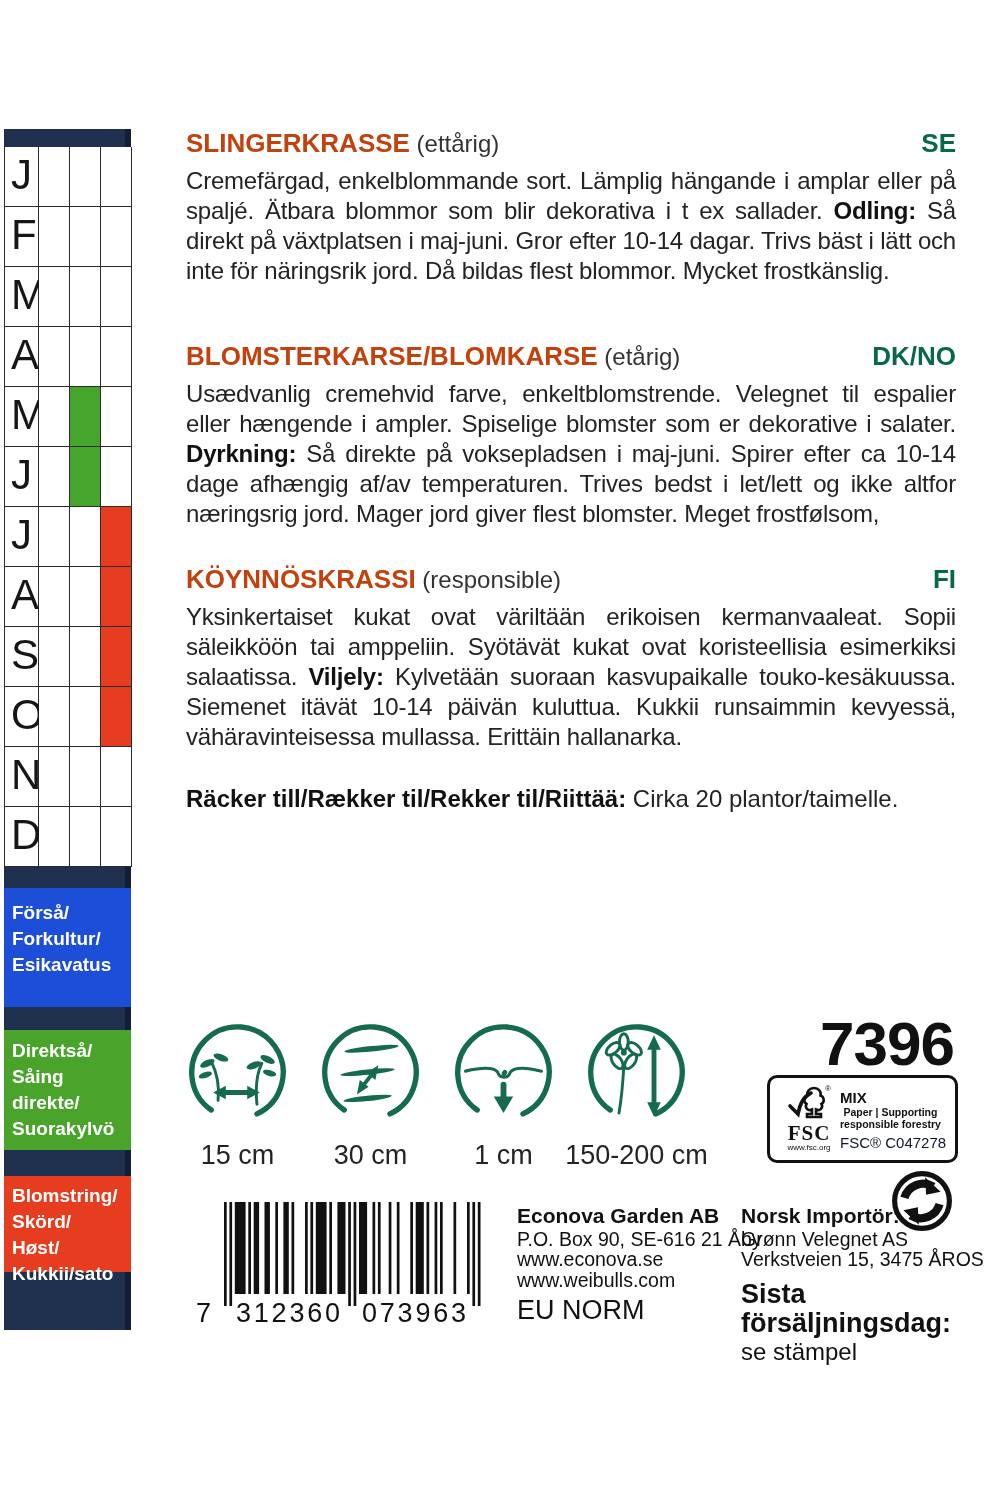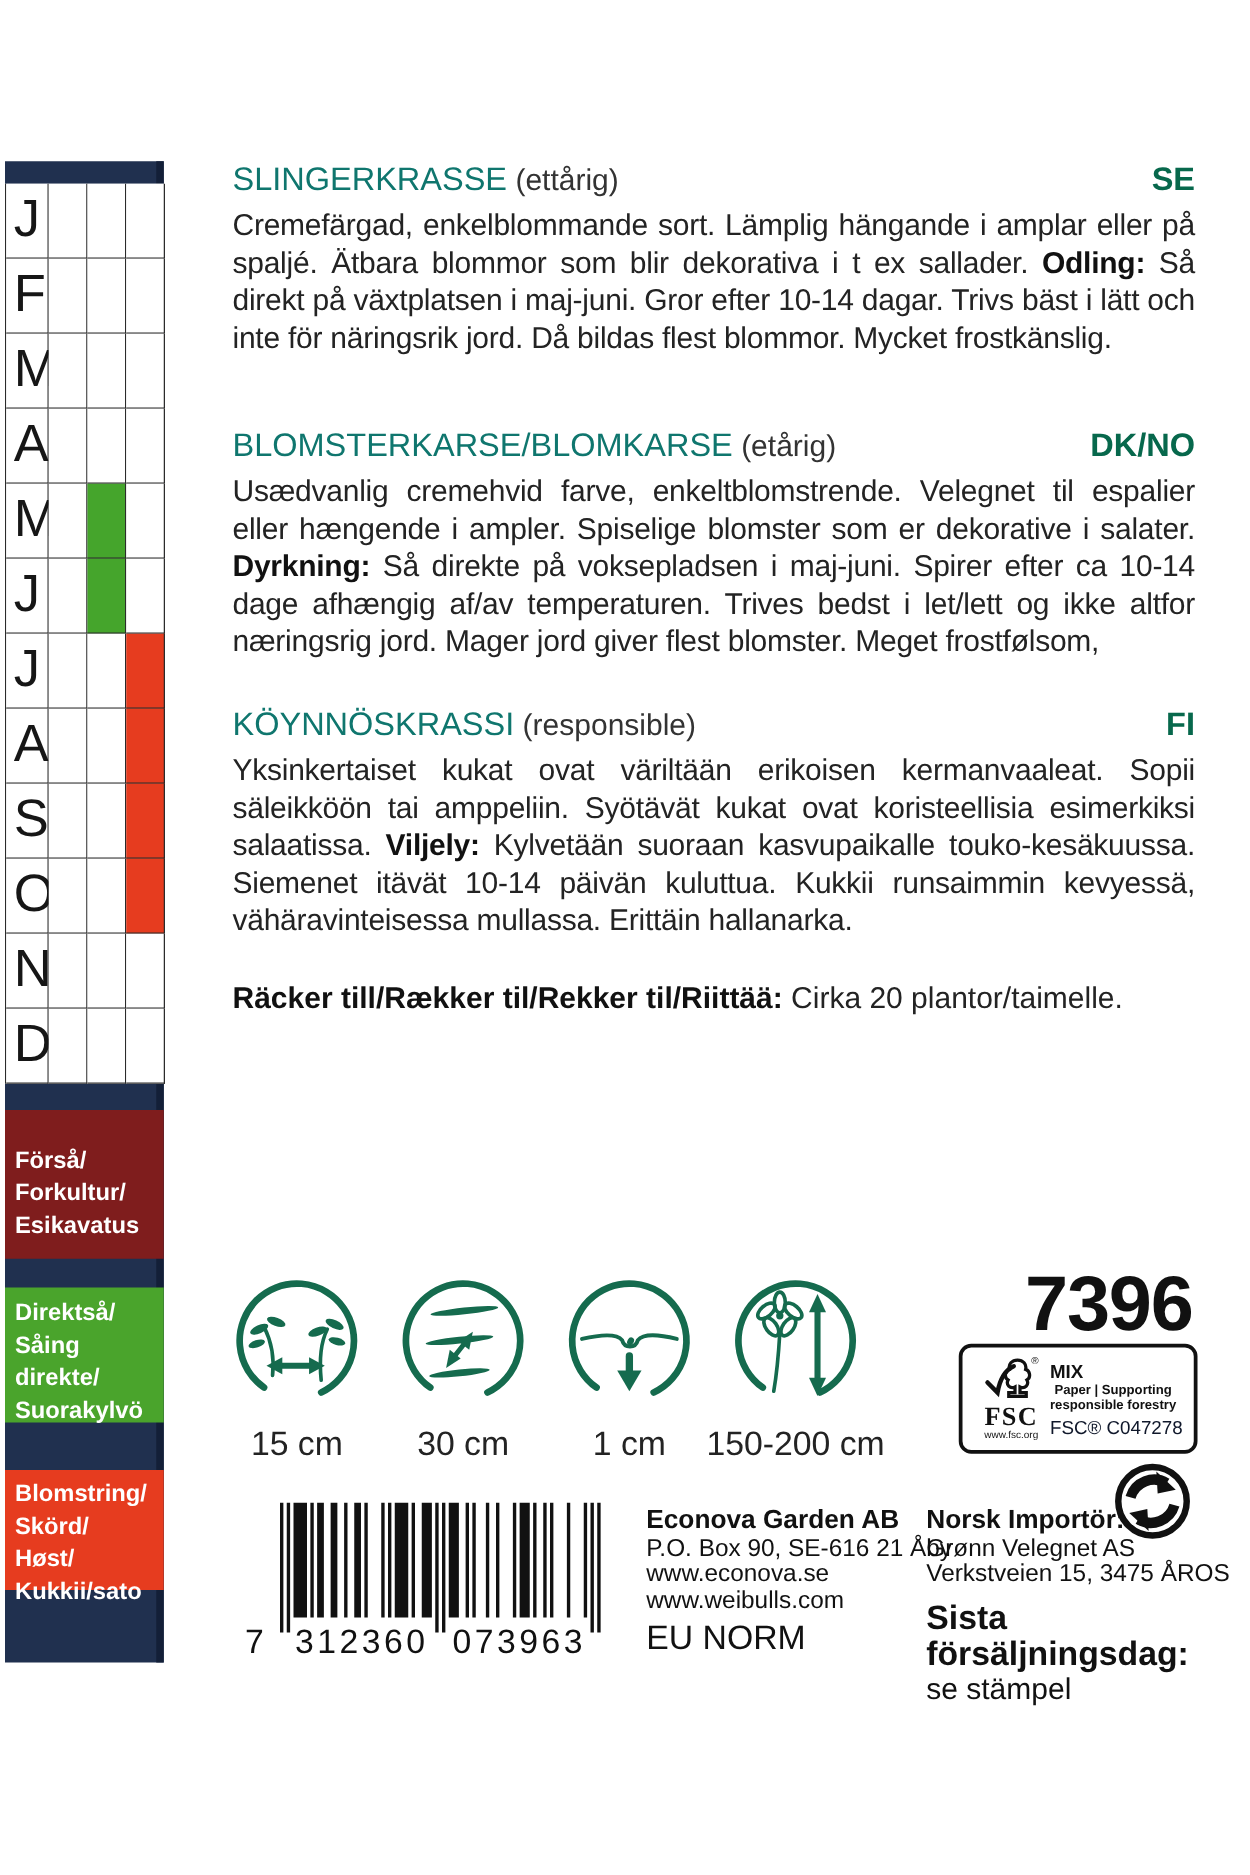--- a/index.html
+++ b/index.html
@@ -14,28 +14,28 @@
                border-left:1px solid #2b2b2b; }
   .cal-row { display:grid; grid-template-columns:34px 31px 31px 31px; height:60px; }
   .cal-letter { border-right:1px solid #2b2b2b; border-bottom:1px solid #2b2b2b;
                 font-size:42px; line-height:56px; padding-left:6px; color:#161616; background:#fff; }
   .cal-cell { border-right:1px solid #2b2b2b; border-bottom:1px solid #2b2b2b; background:#fff; }
   .cal-cell.green { background:#45a52c; }
   .cal-cell.red { background:#e63c1f; }
 
   .legend-block { position:absolute; left:0; width:127px; color:#fff; font-weight:bold;
                   font-size:19px; line-height:26px; padding:10px 4px 0 8px; white-space:pre-line; }
-  .legend-orange { top:759px; height:119px; background:#7f1d1d; padding-top:28px; }
-  .legend-green  { top:901px; height:108px; background:#4aa42c; padding-top:8px; }
+  .legend-orange { top:759px; height:119px; background:#1d4ed8; padding-top:12px; }
+  .legend-green  { top:901px; height:120px; background:#4aa42c; padding-top:8px; }
   .legend-red    { top:1047px; height:96px; background:#e63c1f; padding-top:7px; }
 
   
   .section { position:absolute; left:186px; width:770px; }
   .sec-head { display:flex; justify-content:space-between; align-items:baseline; }
-  .sec-title { color:#0f766e; font-weight:normal; font-size:26px; }
+  .sec-title { color:#c2410c; font-weight:bold; font-size:26px; }
   .sec-sub { color:#333; font-size:24px; }
   .sec-lang { color:#07684c; font-weight:bold; font-size:26px; }
   .sec-body { margin-top:7px; font-size:24px; line-height:30px; text-align:justify;
               color:#232323; letter-spacing:-0.2px; }
   .sec-body b { color:#111; }
   #yield-note { position:absolute; left:186px; top:784px; width:770px; font-size:24px;
                 line-height:30px; color:#232323; }
   #yield-note b { color:#111; }
 
   

